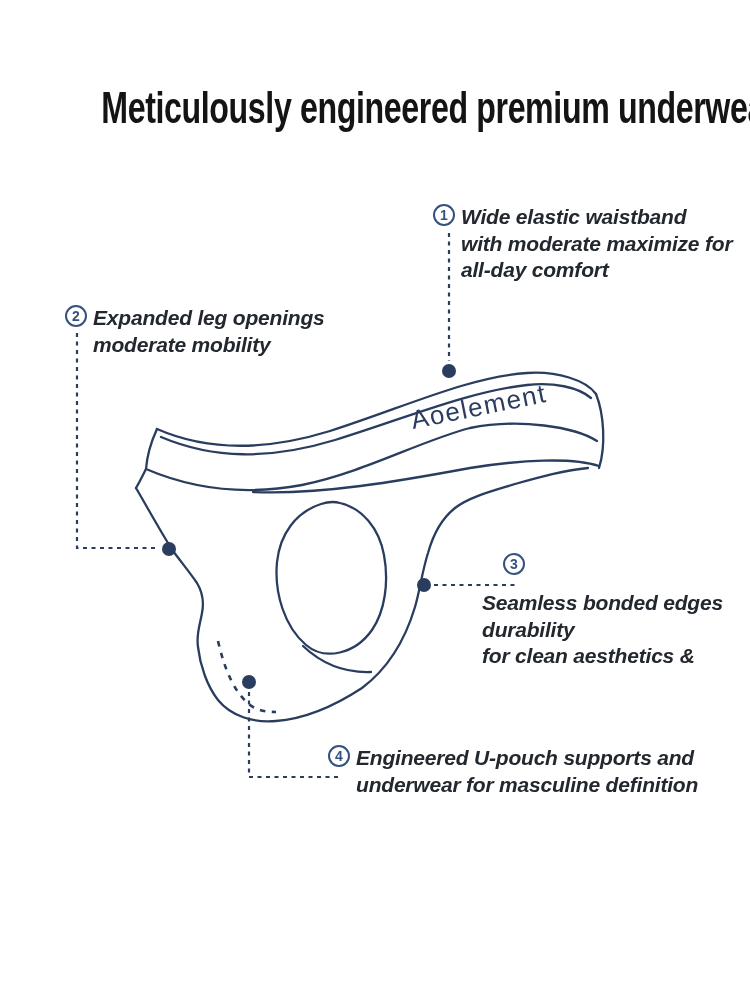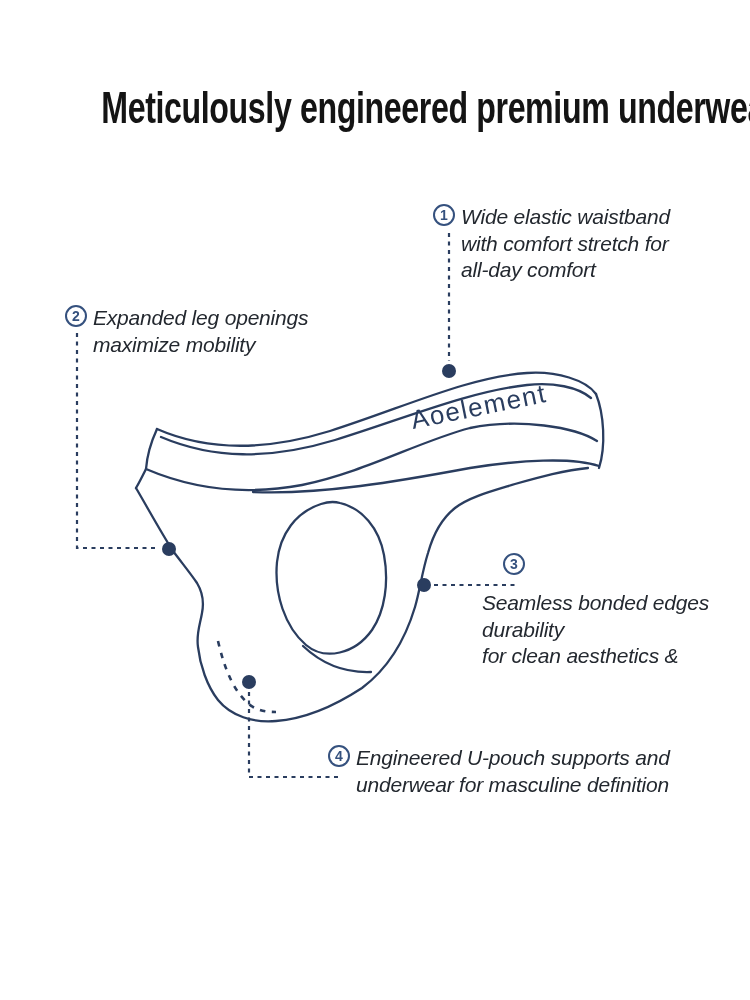--- a/index.html
+++ b/index.html
@@ -36,21 +36,21 @@
   .badge{
     box-sizing:border-box;flex:0 0 auto;
     width:22px;height:22px;border:2px solid var(--badge-navy);border-radius:50%;
     color:var(--badge-navy);font-size:14px;font-weight:700;font-style:normal;
     display:flex;align-items:center;justify-content:center;line-height:1;
     background:transparent;
   }
   .badge.standalone{position:absolute;}
   .callout-text{
     margin-left:6px;
-    font-size:21px;line-height:26.5px;font-weight:400;font-style:italic;
+    font-size:21px;line-height:26.5px;font-weight:700;font-style:italic;
     color:var(--text-ink);letter-spacing:-0.2px;white-space:nowrap;
   }
   .callout-text.no-badge{margin-left:16px;position:absolute;}
 </style>
 </head>
 <body>
 
 <div class="canvas">
 
   <div class="page-title">Meticulously engineered premium underwear</div>
@@ -90,30 +90,30 @@
       <circle class="dot" cx="169" cy="549" r="7"></circle>
       <circle class="dot" cx="424" cy="585" r="7"></circle>
       <circle class="dot" cx="249" cy="682" r="7"></circle>
     </g>
   </svg>
 
   <div class="callout" style="left:433px;top:204px;">
     <span class="badge">1</span>
     <div class="callout-text">
       <div>Wide elastic waistband</div>
-      <div>with comfort stretch for</div>
+      <div>with moderate maximize for</div>
       <div>all-day comfort</div>
     </div>
   </div>
 
   <div class="callout" style="left:65px;top:305px;">
     <span class="badge">2</span>
     <div class="callout-text">
       <div>Expanded leg openings</div>
-      <div>maximize mobility</div>
+      <div>moderate mobility</div>
     </div>
   </div>
 
   <span class="badge standalone" style="left:503px;top:553px;">3</span>
   <div class="callout-text no-badge" style="left:466px;top:590px;">
     <div>Seamless bonded edges</div>
     <div>durability</div>
     <div>for clean aesthetics &amp;</div>
   </div>
 

